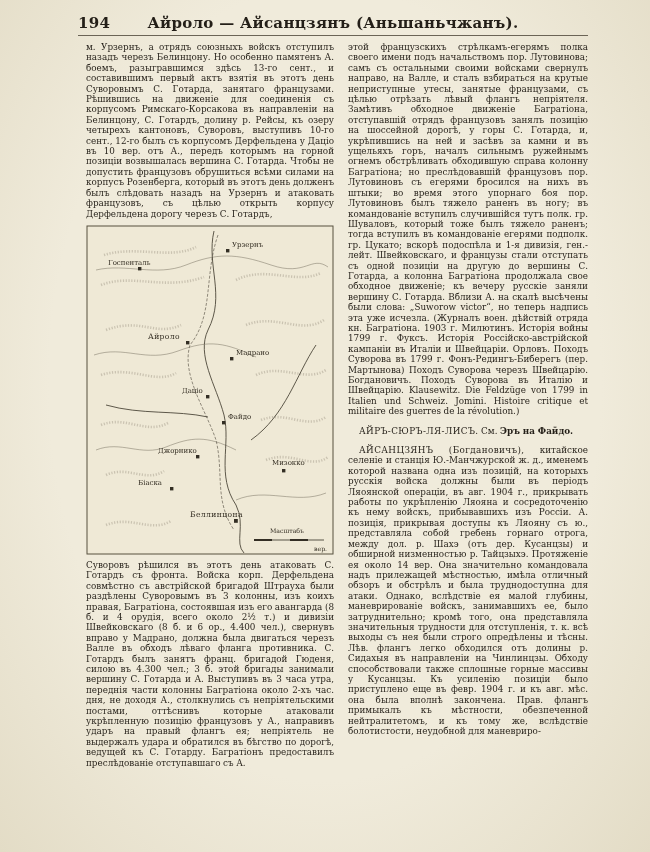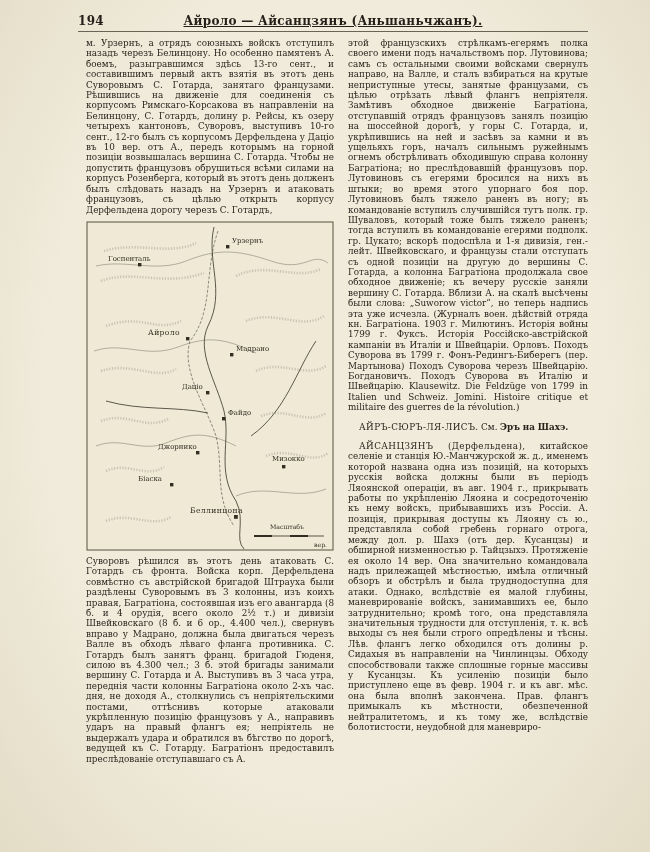--- a/index.html
+++ b/index.html
@@ -13,26 +13,26 @@
     width:650px;height:852px;
     background:#ece6d3;
     background-image:radial-gradient(ellipse at 50% 45%, #f0ebdb 60%, #e3dcc6 100%);
     color:#241f18;
     overflow:hidden;
     box-sizing:border-box;
     padding:14px 62px 8px 78px;
   }
   .runhead{
     display:flex;align-items:flex-end;
-    font-size:12px;font-weight:bold;
+    font-size:15px;font-weight:bold;
     margin-bottom:3px;
     letter-spacing:.3px;
   }
   .runhead .pnum{width:60px;text-align:left;font-weight:bold;}
-  .runhead .title{flex:1;text-align:center;text-decoration:underline;}
+  .runhead .title{flex:1;text-align:center;}
   .runhead .spacer{width:60px;}
   .headrule{border-top:0.5px solid #6b6456;margin:0 0 6px 0;height:0;}
   .columns{display:flex;gap:14px;padding-left:8px;}
   .col{width:248px;box-sizing:border-box;}
   p.para{
     margin:0;
     font-size:8.8px;
     line-height:10.4px;
     text-align:justify;
     text-justify:inter-word;
@@ -136,23 +136,23 @@
 
       <p class="para cont">Суворовъ рѣшился въ этотъ день атаковать С. Готардъ съ фронта. Войска корп. Дерфельдена совмѣстно съ австрійской бригадой Штрауха были раздѣлены Суворовымъ въ 3 колонны, изъ коихъ правая, Багратіона, состоявшая изъ его авангарда (8 б. и 4 орудія, всего около 2½ т.) и дивизіи Швейковскаго (8 б. и 6 ор., 4.400 чел.), свернувъ вправо у Мадрано, должна была двигаться черезъ Валле въ обходъ лѣваго фланга противника. С. Готардъ былъ занятъ франц. бригадой Гюденя, силою въ 4.300 чел.; 3 б. этой бригады занимали вершину С. Готарда и А. Выступивъ въ 3 часа утра, переднія части колонны Багратіона около 2-хъ час. дня, не доходя А., столкнулись съ непріятельскими постами, оттѣснивъ которые атаковали укрѣпленную позицію французовъ у А., направивъ ударъ на правый флангъ ея; непріятель не выдержалъ удара и обратился въ бѣгство по дорогѣ, ведущей къ С. Готарду. Багратіонъ предоставилъ преслѣдованіе отступавшаго съ А.</p>
     </div>
 
     <div class="col">
       <p class="para cont">этой французскихъ стрѣлкамъ-егерямъ полка своего имени подъ начальствомъ пор. Лутовинова; самъ съ остальными своими войсками свернулъ направо, на Валле, и сталъ взбираться на крутые неприступные утесы, занятые французами, съ цѣлью отрѣзать лѣвый флангъ непріятеля. Замѣтивъ обходное движеніе Багратіона, отступавшій отрядъ французовъ занялъ позицію на шоссейной дорогѣ, у горы С. Готарда, и, укрѣпившись на ней и засѣвъ за камни и въ ущельяхъ горъ, началъ сильнымъ ружейнымъ огнемъ обстрѣливать обходившую справа колонну Багратіона; но преслѣдовавшій французовъ пор. Лутовиновъ съ егерями бросился на нихъ въ штыки; во время этого упорнаго боя пор. Лутовиновъ былъ тяжело раненъ въ ногу; въ командованіе вступилъ случившійся тутъ полк. гр. Шуваловъ, который тоже былъ тяжело раненъ; тогда вступилъ въ командованіе егерями подполк. гр. Цукато; вскорѣ подоспѣла и 1-я дивизія, ген.-лейт. Швейковскаго, и французы стали отступать съ одной позиціи на другую до вершины С. Готарда, а колонна Багратіона продолжала свое обходное движеніе; къ вечеру русскіе заняли вершину С. Готарда. Вблизи А. на скалѣ высѣчены были слова: „Suworow victor“, но теперь надпись эта уже исчезла. (Журналъ воен. дѣйствій отряда кн. Багратіона. 1903 г. Милютинъ. Исторія войны 1799 г. Фуксъ. Исторія Россійско-австрійской кампаніи въ Италіи и Швейцаріи. Орловъ. Походъ Суворова въ 1799 г. Фонъ-Редингъ-Биберегъ (пер. Мартынова) Походъ Суворова черезъ Швейцарію. Богдановичъ. Походъ Суворова въ Италію и Швейцарію. Klausewitz. Die Feldzüge von 1799 in Italien und Schweiz. Jomini. Histoire critique et militaire des guerres de la révolution.)</p>
 
       <p class="para entry">
         <span class="entry-term">АЙРЪ-СЮРЪ-ЛЯ-ЛИСЪ.</span>
         <span>См.</span>
-        <span class="entry-ref">Эръ на Шахэ.</span>
+        <span class="entry-ref">Эръ на Файдо.</span>
       </p>
 
       <p class="para entry">
-        <span class="entry-term">АЙСАНЦЗЯНЪ (Дерфельдена),</span>
+        <span class="entry-term">АЙСАНЦЗЯНЪ (Богдановичъ),</span>
         <span>китайское селеніе и станція Ю.-Манчжурской ж. д., именемъ которой названа одна изъ позицій, на которыхъ русскія войска должны были въ періодъ Ляоянской операціи, въ авг. 1904 г., прикрывать работы по укрѣпленію Ляояна и сосредоточенію къ нему войскъ, прибывавшихъ изъ Россіи. А. позиція, прикрывая доступы къ Ляояну съ ю., представляла собой гребень горнаго отрога, между дол. р. Шахэ (отъ дер. Кусанцзы) и обширной низменностью р. Тайцзыхэ. Протяженіе ея около 14 вер. Она значительно командовала надъ прилежащей мѣстностью, имѣла отличный обзоръ и обстрѣлъ и была труднодоступна для атаки. Однако, вслѣдствіе ея малой глубины, маневрированіе войскъ, занимавшихъ ее, было затруднительно; кромѣ того, она представляла значительныя трудности для отступленія, т. к. всѣ выходы съ нея были строго опредѣлены и тѣсны. Лѣв. флангъ легко обходился отъ долины р. Сидахыя въ направленіи на Чинлинцзы. Обходу способствовали также сплошные горные массивы у Кусанцзы. Къ усиленію позиціи было приступлено еще въ февр. 1904 г. и къ авг. мѣс. она была вполнѣ закончена. Прав. флангъ примыкалъ къ мѣстности, обезпеченной нейтралитетомъ, и къ тому же, вслѣдствіе болотистости, неудобной для маневриро-</span>
       </p>
     </div>
 
   </div>
 </div>
 
 </body></html>

